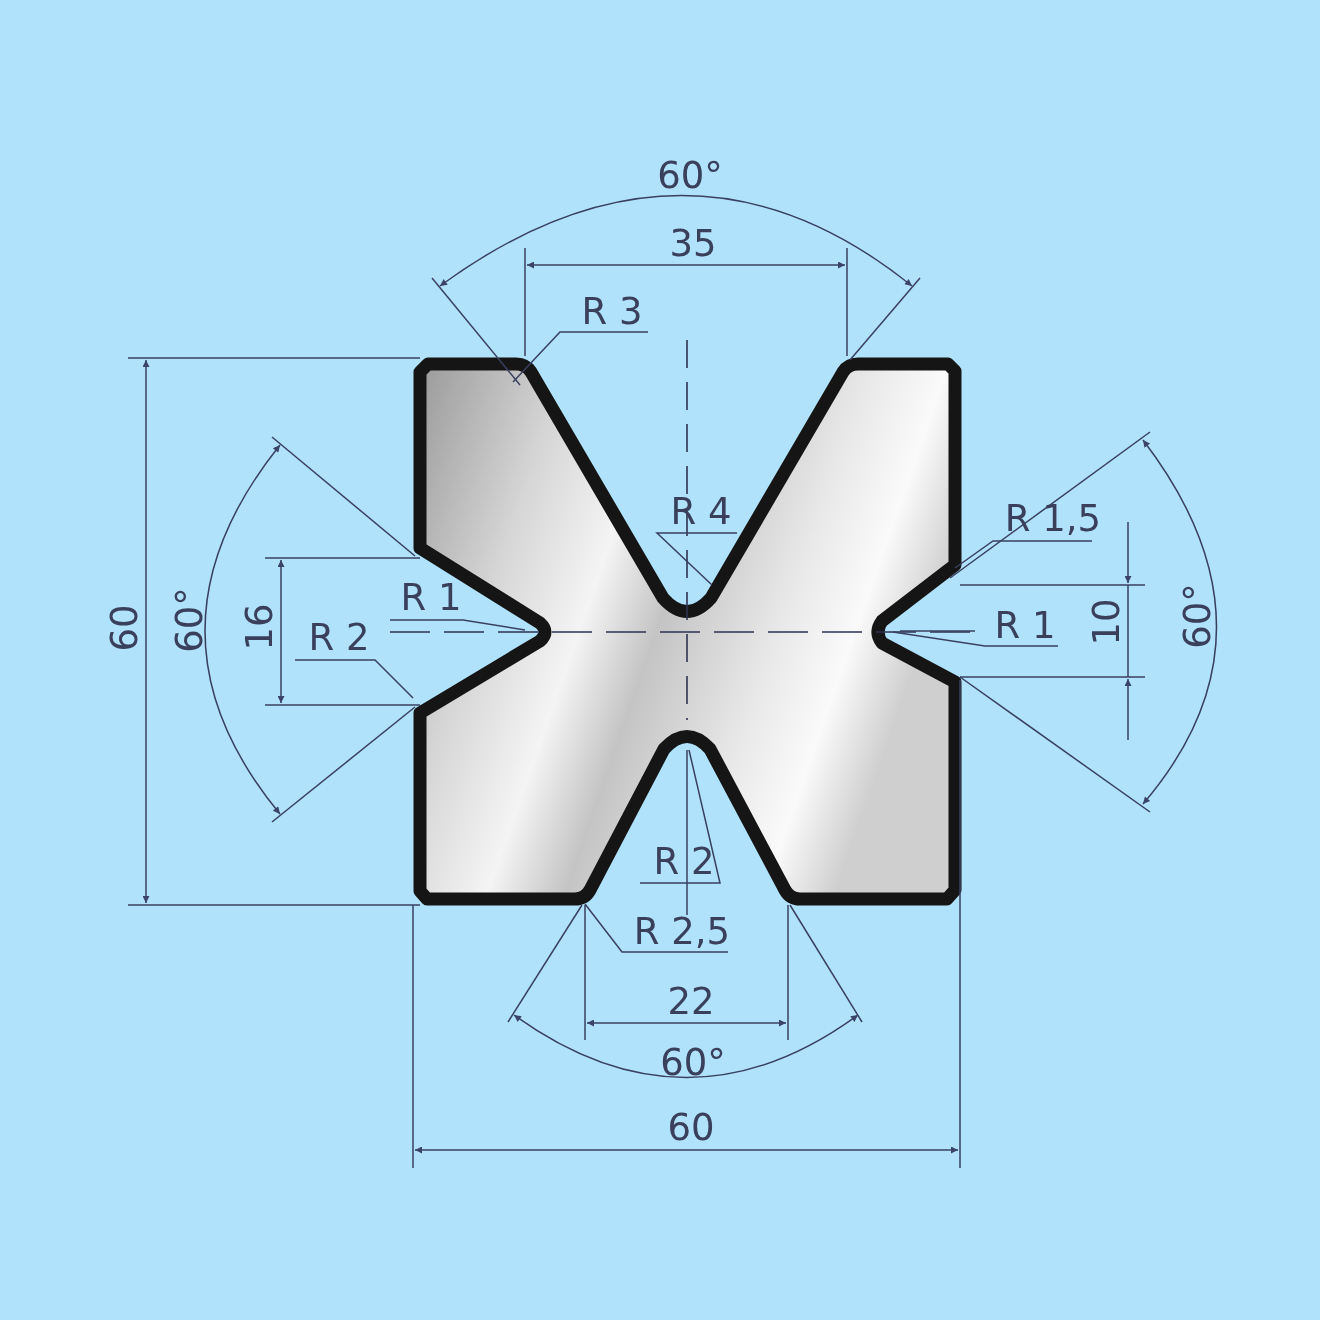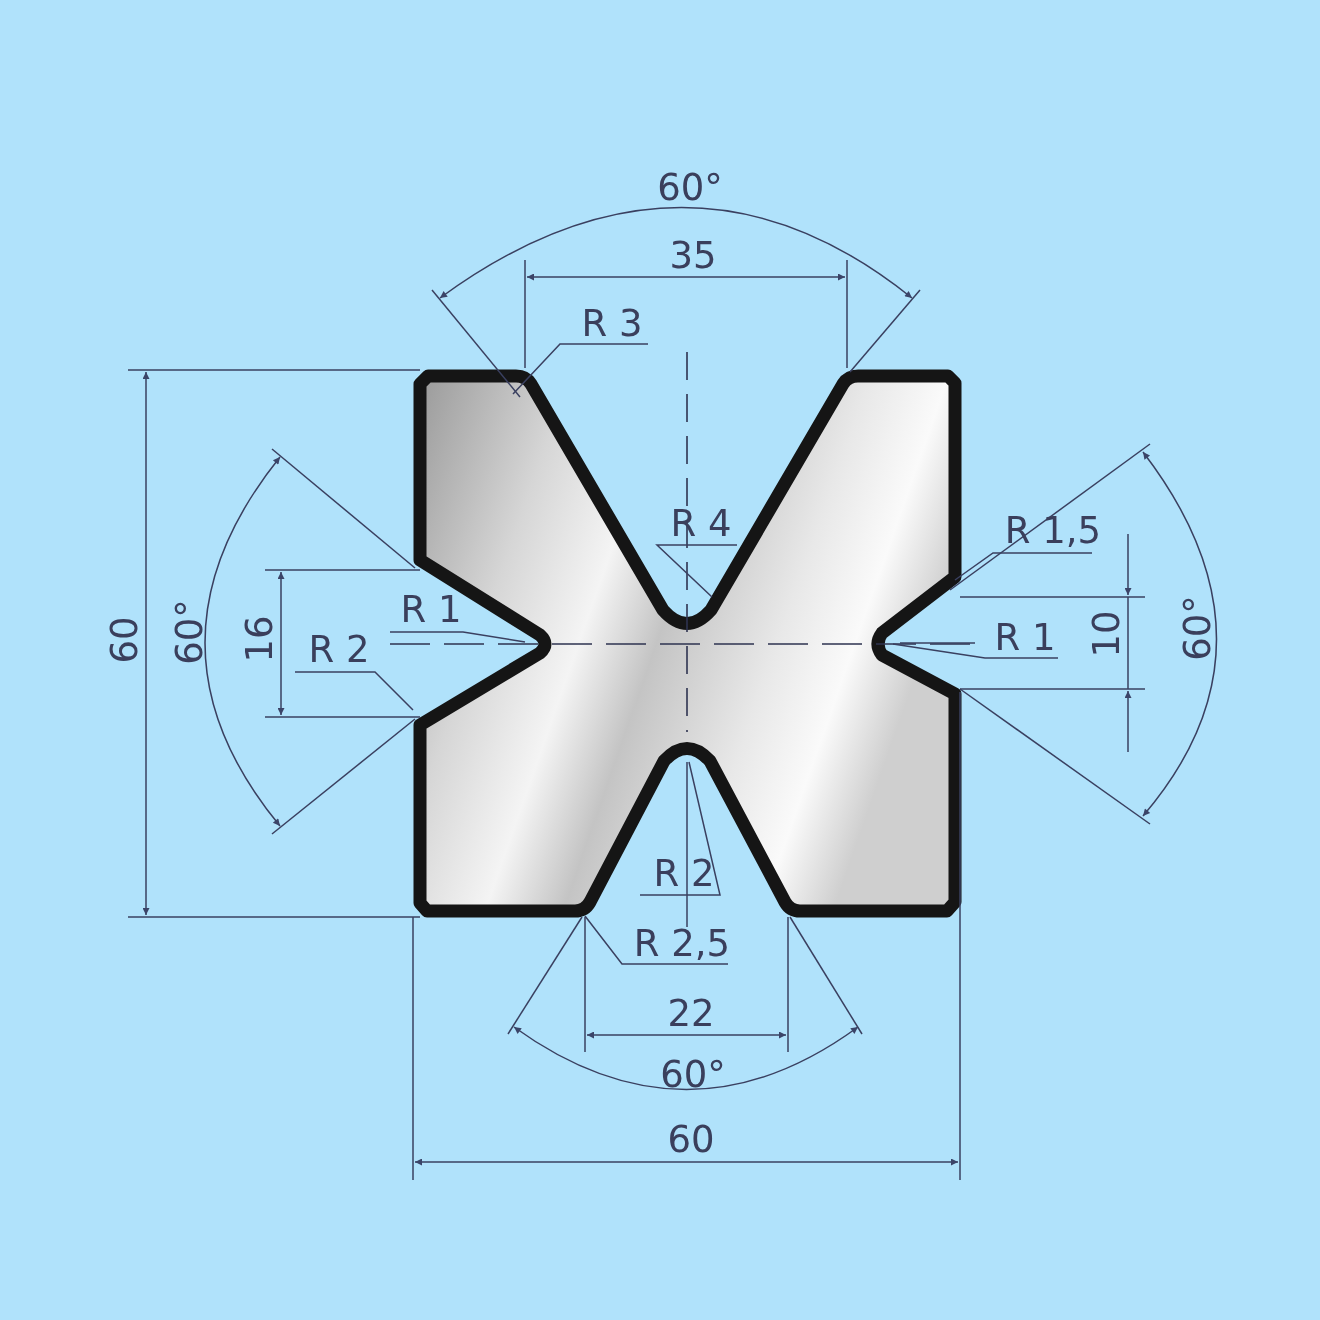--- a/index.html
+++ b/index.html
@@ -1,17 +1,17 @@
 <!DOCTYPE html>
 <html><head>
 <meta charset="utf-8">
 <style>
   html, body { margin:0; padding:0; }
   body { width:1320px; height:1320px; background:#b0e2fb; overflow:hidden; position:relative; }
-  #stage { position:absolute; left:0; top:0; width:1320px; height:1051px;margin-top:12px; }
+  #stage { position:absolute; left:0; top:0; width:1320px; height:1051px; }
   svg text { font-family:"DejaVu Sans", sans-serif; fill:#3a3f5c; }
 </style>
 </head>
 <body>
 
 <div id="stage">
 <svg width="1320" height="1320" viewBox="0 0 1320 1320" xmlns="http://www.w3.org/2000/svg">
   <defs>
     <linearGradient id="metal" x1="0" y1="0" x2="1" y2="0.35">
       <stop offset="0" stop-color="#9a9a9a"></stop>

